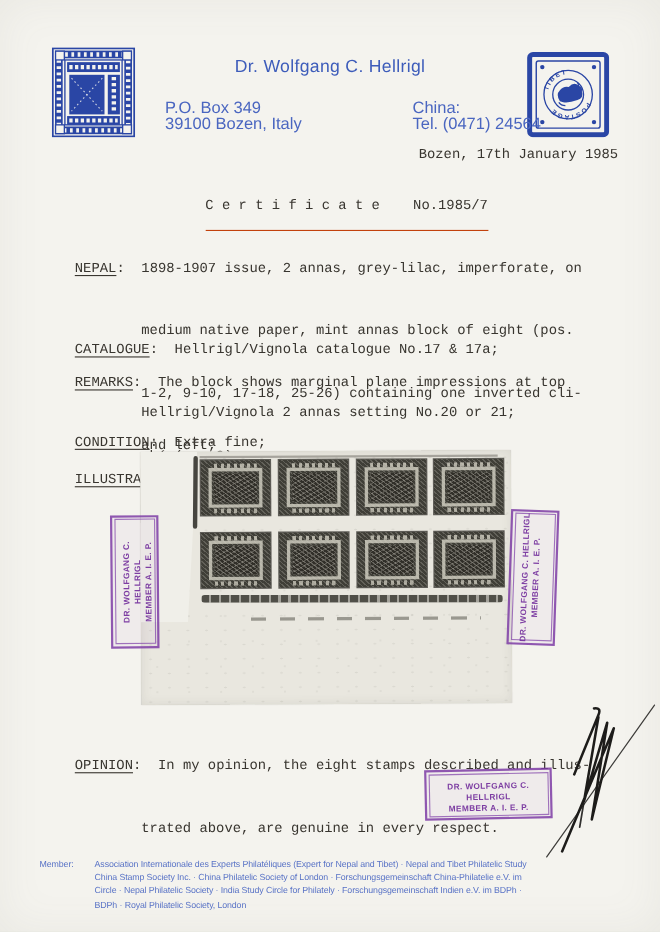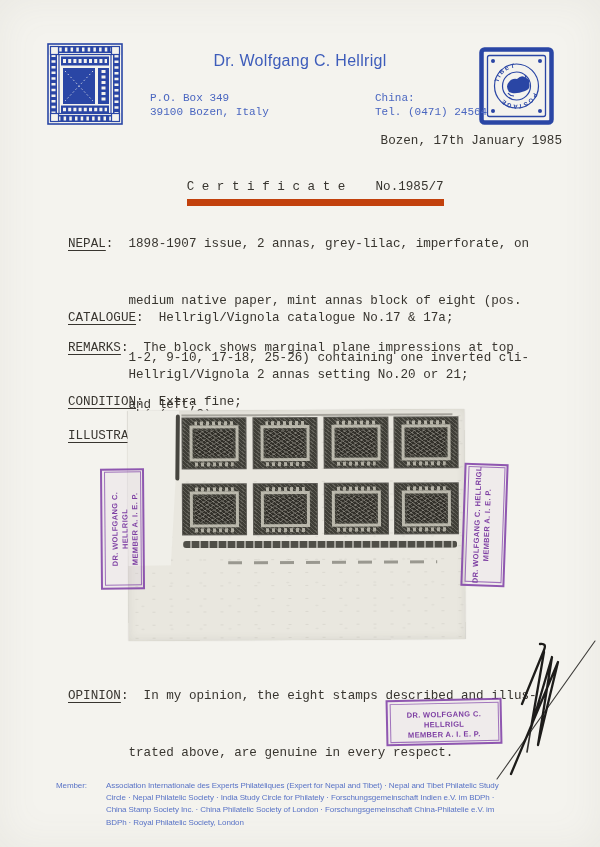--- a/index.html
+++ b/index.html
@@ -1,33 +1,33 @@
 <!DOCTYPE html>
 <html><head>
 <meta charset="utf-8">
 <style>
   html,body{margin:0;padding:0;background:#e9e8e3;}
   .page{position:relative;width:600px;height:847px;margin:0 auto;background:#f4f3ee;overflow:hidden;
         box-shadow:inset 0 0 40px rgba(120,115,100,.08);}
   
   .hdr-name{position:absolute;left:0;right:0;top:52px;text-align:center;
             font-family:"Liberation Sans",sans-serif;font-size:16px;color:#3d5cba;letter-spacing:.3px;}
-  .hdr-block{position:absolute;font-family:Liberation Mono, monospace;font-size:11px;
+  .hdr-block{position:absolute;font-family:Liberation Sans, sans-serif;font-size:15px;
              color:#4a66c0;line-height:13.5px;}
   .hdr-addr{left:150px;top:92px;}
   .hdr-office{left:375px;top:92px;}
   .logo{position:absolute;}
   .logo-nepal{left:47px;top:43px;}
   .logo-tibet{left:479px;top:47px;}
   
   .tw{font-family:"Liberation Mono","DejaVu Sans Mono",monospace;font-size:12.6px;
       color:#38352f;line-height:19px;white-space:pre;}
   .date-line{position:absolute;right:38px;top:132px;margin-left:16px;}
   .cert-title{position:absolute;left:0;right:0;top:159px;text-align:center;}
-  .cert-title span{display:inline-block;border-bottom:7px solid #c2410c;padding-bottom:2px;}
+  .cert-title span{display:inline-block;border-bottom:1px solid #c2410c;padding-bottom:12px;}
   .section{position:absolute;left:68px;right:30px;}
   .sec-label{text-decoration:underline;text-underline-offset:3px;}
   .sec-first{margin-left:2ch;}
   .cont{padding-left:8ch;}
   .sec-nepal{top:197px;}
   .sec-catalogue{top:271px;}
   .sec-remarks{top:301px;}
   .sec-condition{top:355px;}
   .sec-illustration{top:389px;}
   .sec-opinion{top:649px;}
@@ -67,21 +67,21 @@
                 letter-spacing:.35px;text-align:center;line-height:10px;background:rgba(126,61,166,.04);}
   .expert-stamp::before{content:'';position:absolute;inset:1.5px;border:1px solid rgba(126,61,166,.7);}
   .expert-stamp .in{position:relative;padding-top:8px;}
   .es-left{left:62px;top:507px;width:117px;height:40px;transform:rotate(-90.5deg);}
   .es-right{left:423px;top:503px;width:119px;height:40px;transform:rotate(-88deg);}
   .es-bottom{left:386px;top:699px;width:112px;height:42px;transform:rotate(-1.2deg);}
   .es-bottom .in{padding-top:9px;}
   
   .sig-svg{position:absolute;left:0;top:0;width:600px;height:847px;pointer-events:none;}
   
-  .footer{position:absolute;left:56px;top:780px;font-family:"Liberation Sans",sans-serif;
+  .footer{position:absolute;left:36px;top:780px;font-family:"Liberation Sans",sans-serif;
           font-size:8px;letter-spacing:-.1px;color:#5973c6;line-height:12.2px;}
   .footer-row{display:flex;}
   .footer-label{width:50px;flex:none;}
   .footer-lines div{white-space:nowrap;}
 </style>
 </head>
 <body>
 
 <div class="page">
 
@@ -243,20 +243,20 @@
       <path d="M522,704 L544,650 Q547,643 540,644 M544,652 L531,728 L552,657 L538,745 L558,662 L511,774" stroke-width="2.3"></path>
       <path d="M531,728 L527,752" stroke-width="1.6" opacity=".9"></path>
     </g>
   </svg>
 
   <div class="footer">
     <div class="footer-row">
       <div class="footer-label">Member:</div>
       <div class="footer-lines">
         <div>Association Internationale des Experts Philatéliques (Expert for Nepal and Tibet) · Nepal and Tibet Philatelic Study</div>
+        <div>China Stamp Society Inc. · China Philatelic Society of London · Forschungsgemeinschaft China-Philatelie e.V. im</div>
         <div>Circle · Nepal Philatelic Society · India Study Circle for Philately · Forschungsgemeinschaft Indien e.V. im BDPh ·</div>
-        <div>China Stamp Society Inc. · China Philatelic Society of London · Forschungsgemeinschaft China-Philatelie e.V. im</div>
         <div>BDPh · Royal Philatelic Society, London</div>
       </div>
     </div>
   </div>
 
 </div>
 
 </body></html>

